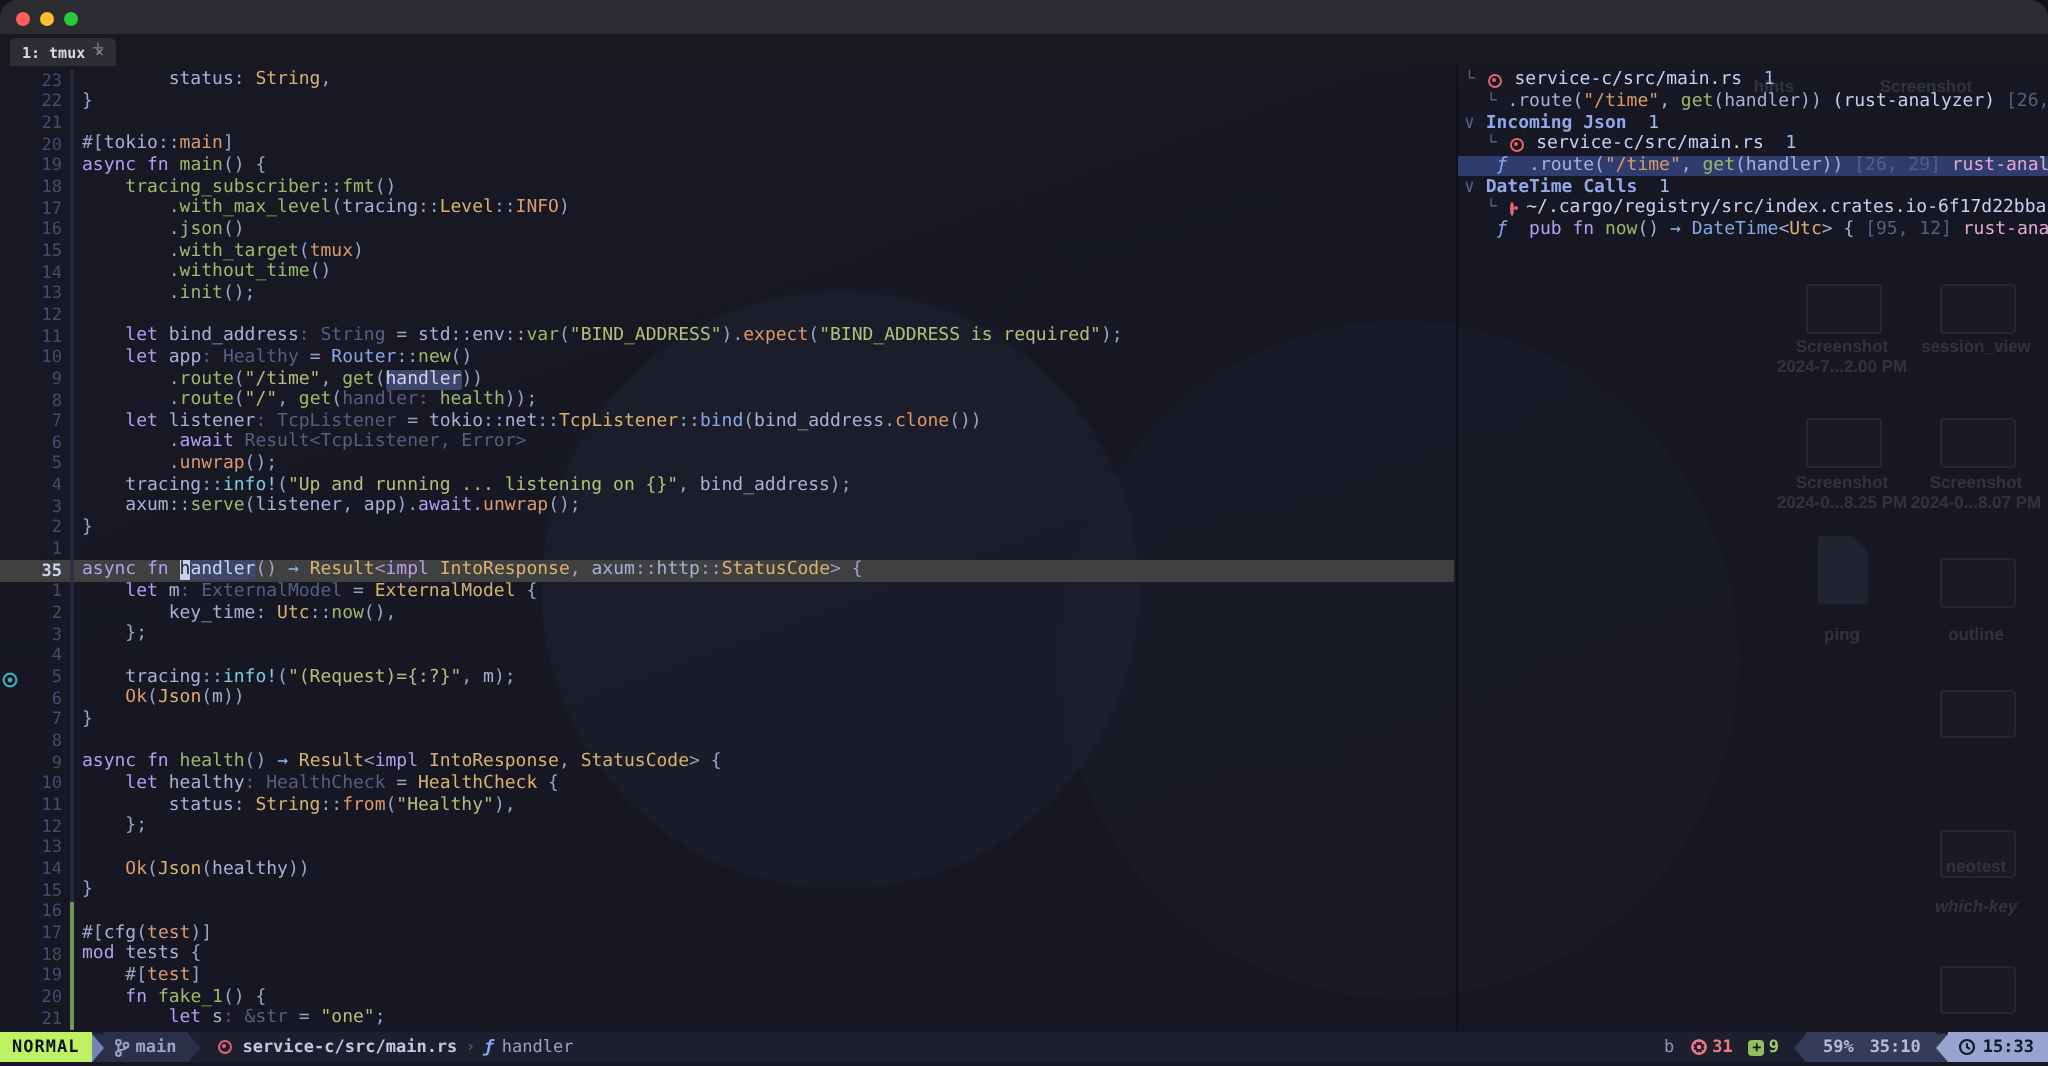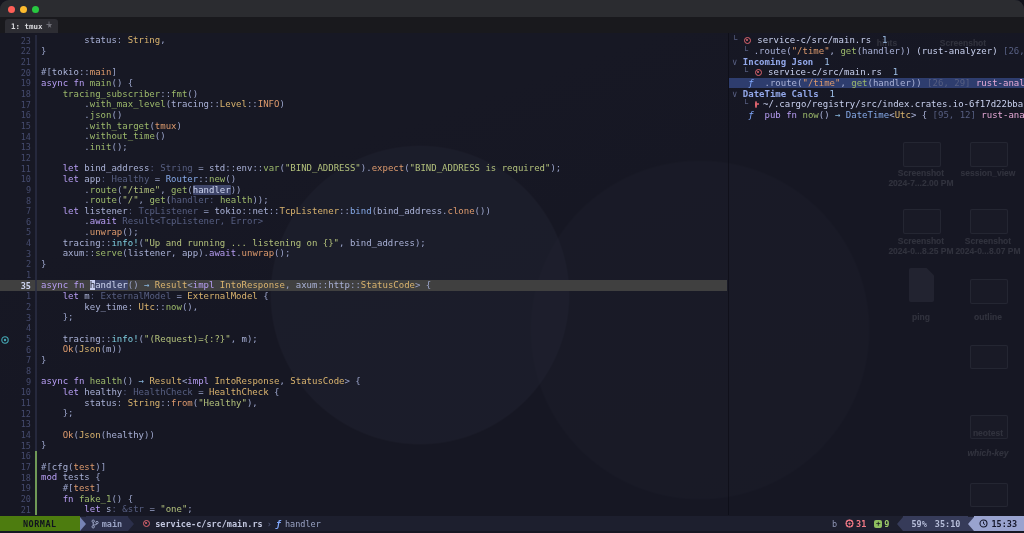--- a/index.html
+++ b/index.html
@@ -56,21 +56,21 @@
   .fic{color:#82aaff;font-style:italic;}
   .ric{display:inline-block;width:7px;height:7px;border-radius:50%;border:1.5px solid #e0656f;
        box-sizing:border-box;margin:0 1px;position:relative;top:0px;}
   .ric::after{content:"";position:absolute;left:1px;top:1px;width:2px;height:2px;border-radius:50%;
        background:#e0656f;}
   
   #status{position:absolute;left:0;right:0;bottom:2px;height:15px;background:#1d1f2e;
           display:flex;align-items:center;font-size:8.5px;font-weight:bold;color:#9aa3c4;}
   .seg{display:flex;align-items:center;height:100%;}
   .tri{width:0;height:0;border-top:7.5px solid transparent;border-bottom:7.5px solid transparent;}
-  #seg-mode{background:#4d7c0f;color:#11131f;padding:0 23px;letter-spacing:.5px;}
+  #seg-mode{background:#bef264;color:#11131f;padding:0 6px;letter-spacing:.5px;}
   .tri.mode{border-left:6px solid #7683b4;background:#2b2f4a;}
   #seg-branch{background:#2b2f4a;color:#9aa3c4;padding:0 6px 0 5px;gap:3px;}
   .tri.branch{border-left:6px solid #2b2f4a;}
   #seg-file{padding-left:8px;color:#c3c8e0;font-weight:bold;display:flex;align-items:center;gap:4px;}
   #seg-file .sep{color:#565d81;font-weight:normal;}
   #seg-file .fname{color:#9aa3c4;font-weight:normal;}
   #right{margin-left:auto;display:flex;align-items:center;height:100%;}
   .plug{color:#f27a86;display:flex;align-items:center;gap:2px;}
   .addbox{width:8px;height:8px;border-radius:2px;background:#8fbf5f;color:#17181f;font-size:7.5px;
        line-height:8px;text-align:center;display:inline-block;margin-right:2px;}

